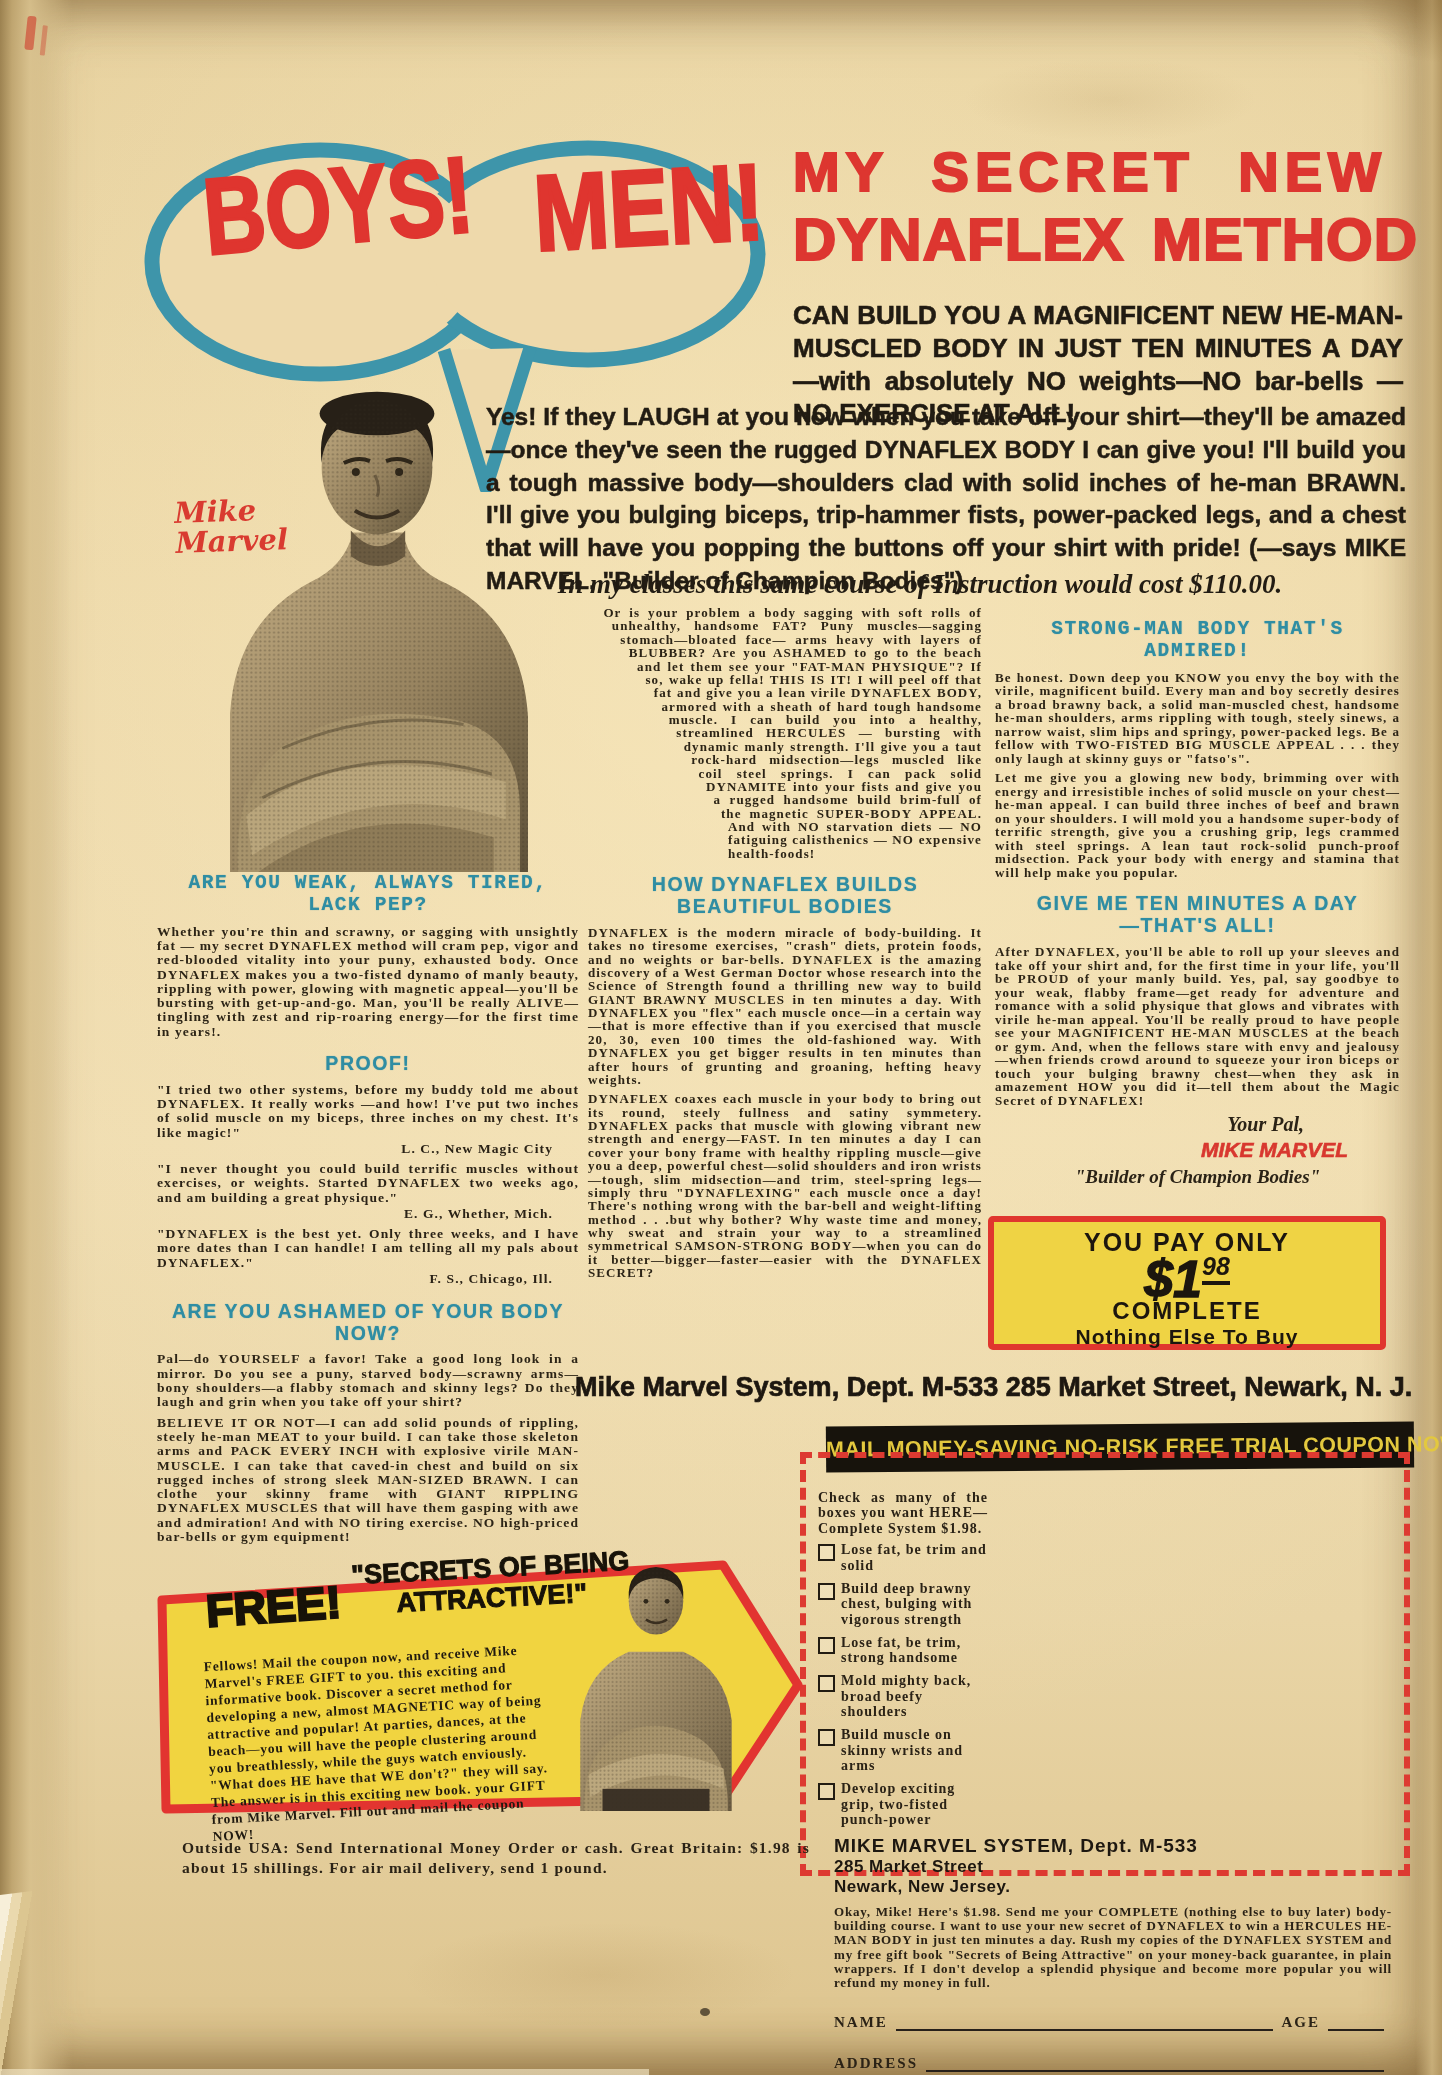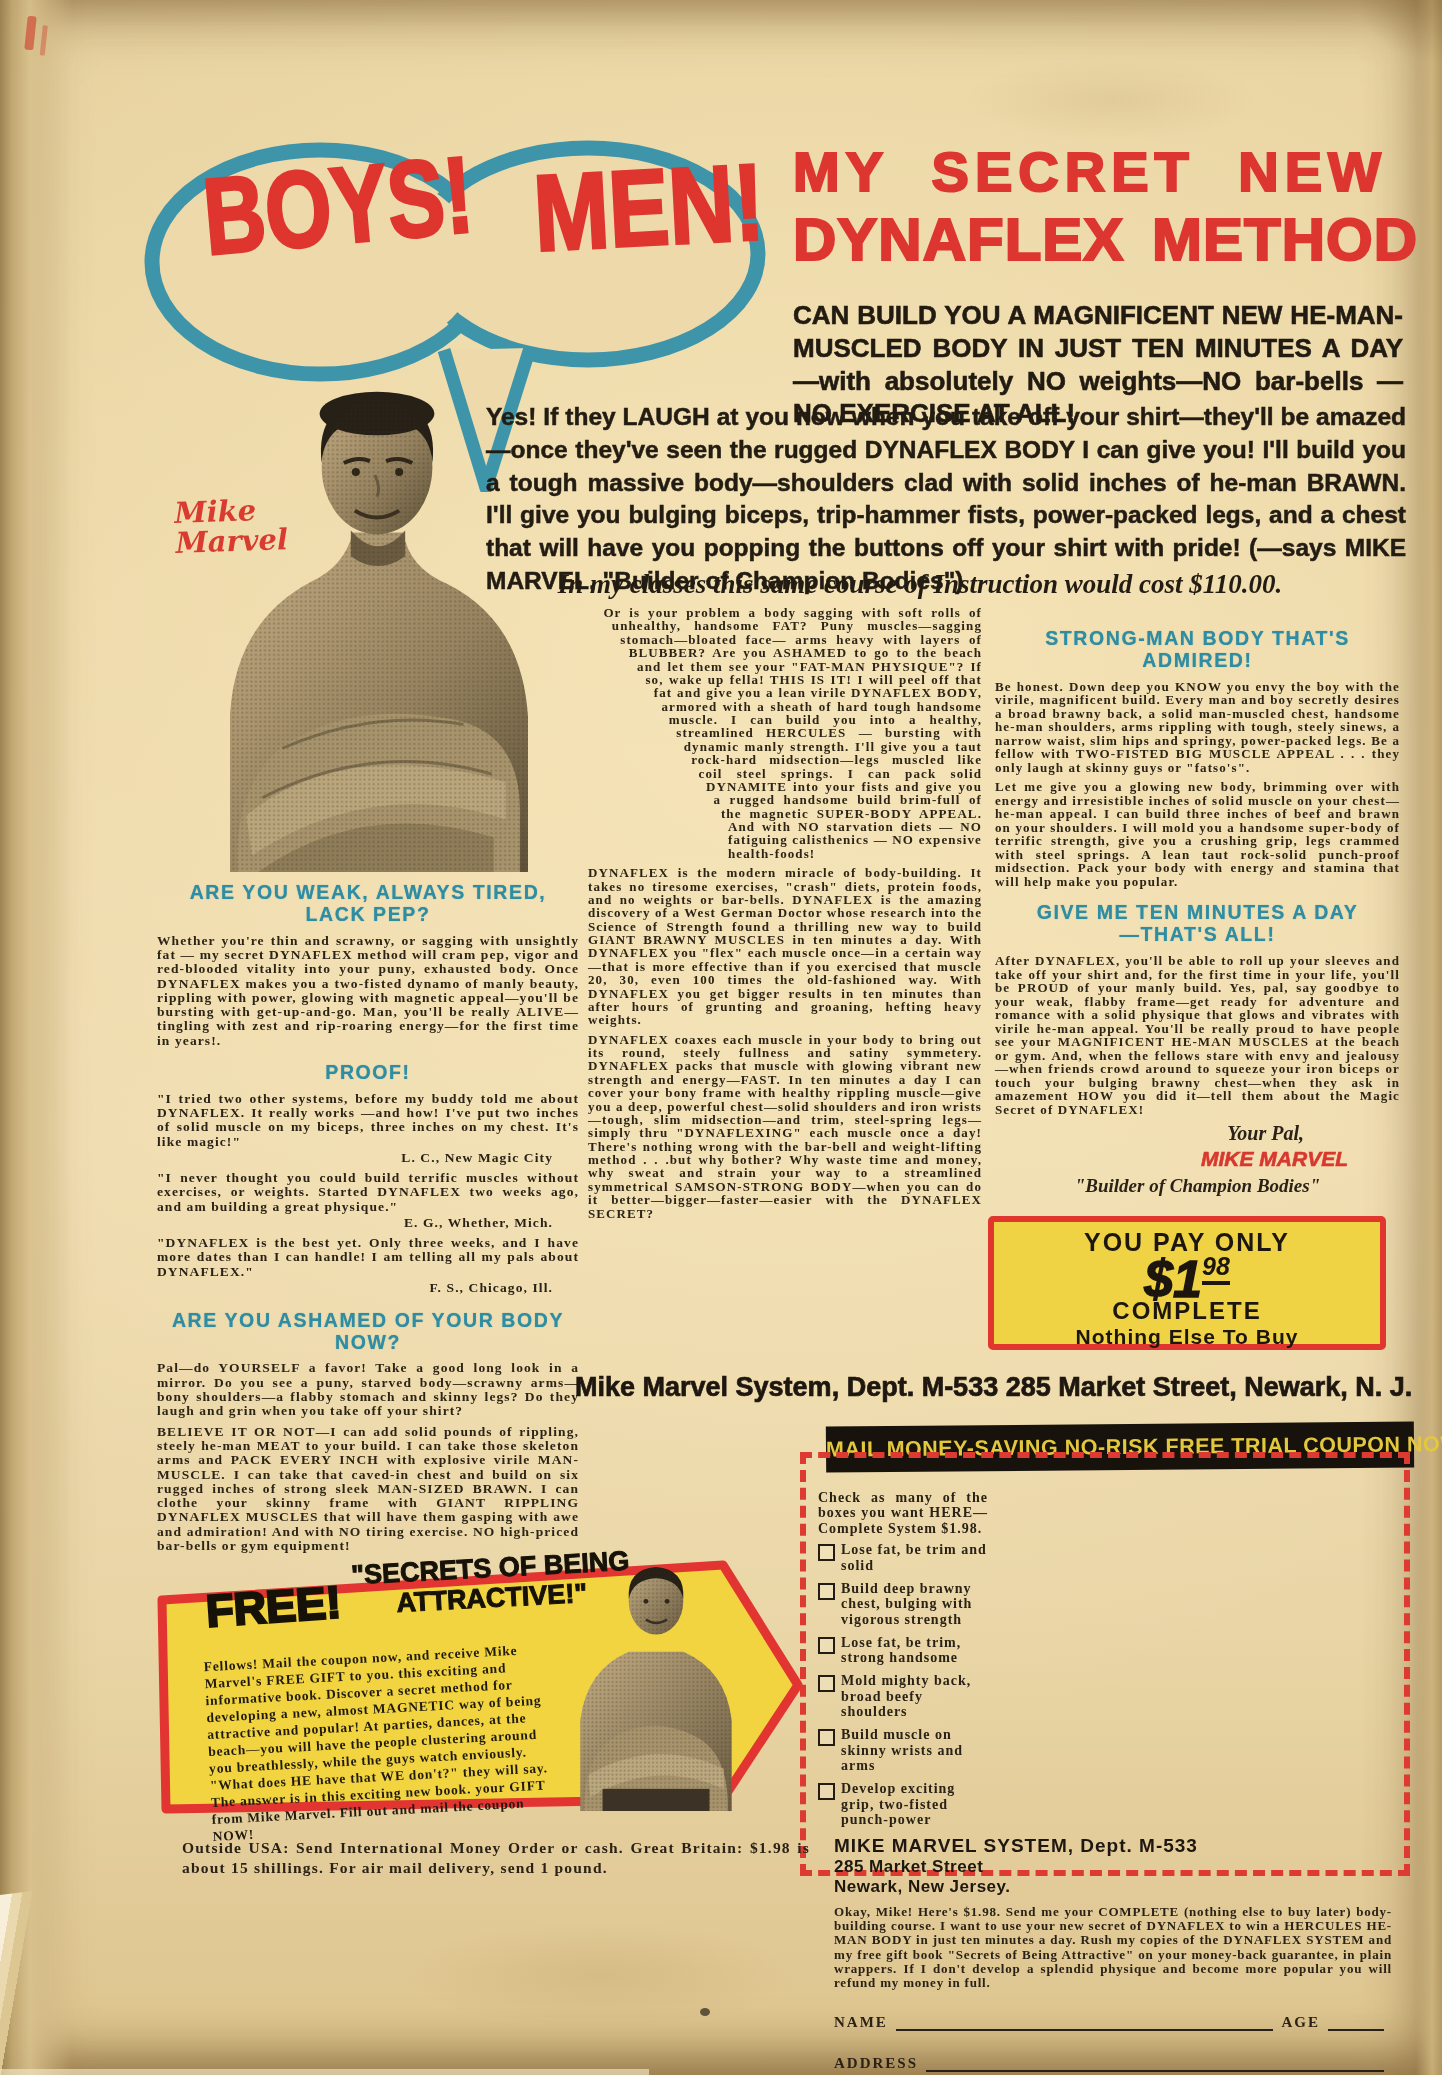--- a/index.html
+++ b/index.html
@@ -48,21 +48,21 @@
     font-style:italic;font-size:27px;color:#221c13;}
 
   
   .col{position:absolute;}
   .left-col{left:157px;top:866px;width:422px;}
   .mid-col{left:588px;top:606px;width:394px;}
   .right-col{left:995px;top:612px;width:405px;}
   .h-blue{font-family:"Liberation Sans",sans-serif;font-weight:bold;color:#2f8da3;text-align:center;
     font-size:19.5px;line-height:1.12;letter-spacing:1.6px;margin:14px 0 8px;
     text-shadow:0 0 1px rgba(47,141,163,.75);}
-  .col > .h-blue:first-child{margin-top:16px;}
+  .col > .h-blue:first-child{margin-top:7px;font-family:Liberation Mono, monospace;}
   .bt{margin:0 0 6px;font-weight:bold;font-size:13.5px;line-height:1.06;letter-spacing:1.1px;
     text-align:justify;color:#2c2416;}
   .mid-col .bt{font-size:13px;line-height:1.03;}
   .right-col .bt{font-size:13px;line-height:1.04;}
   .t-quote{font-weight:bold;font-size:13.5px;line-height:1.06;letter-spacing:1.1px;text-align:justify;}
   .t-attr{font-weight:bold;font-size:13.5px;letter-spacing:1.1px;text-align:right;padding-right:26px;margin:1px 0 5px;}
   .wrap-spacer{float:left;width:132px;height:252px;margin-right:8px;
     shape-outside:polygon(0 0,5% 0,48% 38%,100% 90%,100% 100%,0 100%);}
   .sig1{text-align:right;padding-right:96px;font-weight:bold;font-style:italic;font-size:20px;margin-top:6px;}
   .sig2{text-align:right;padding-right:52px;font-family:"Liberation Sans",sans-serif;font-weight:bold;
@@ -211,20 +211,21 @@
         <div class="t-attr">F. S., Chicago, Ill.</div>
       </div>
       </div>
     <div class="h-blue">ARE YOU ASHAMED OF YOUR BODY NOW?</div>
     <p class="bt">Pal—do YOURSELF a favor!  Take a good long look in a mirror.  Do you see a puny, starved body—scrawny arms—bony shoulders—a flabby stomach and skinny legs?  Do they laugh and grin when you take off your shirt?</p>
     <p class="bt">BELIEVE IT OR NOT—I can add solid pounds of rippling, steely he-man MEAT to your build.  I can take those skeleton arms and PACK EVERY INCH with explosive virile MAN-MUSCLE.  I can take that caved-in chest and build on six rugged inches of strong sleek MAN-SIZED BRAWN.  I can clothe your skinny frame with GIANT RIPPLING DYNAFLEX MUSCLES that will have them gasping with awe and admiration!  And with NO tiring exercise. NO high-priced bar-bells or gym equipment!</p>
   </div>
 
   <div class="col mid-col">
     <p class="bt"><span class="wrap-spacer"></span><span>Or is your problem a body sagging with soft rolls of unhealthy, handsome FAT?  Puny muscles—sagging stomach—bloated face— arms heavy with layers of BLUBBER? Are you ASHAMED to go to the beach and let them see your "FAT-MAN PHYSIQUE"? If so, wake up fella! THIS IS IT! I will peel off that fat and give you a lean virile DYNAFLEX BODY, armored with a sheath of hard tough handsome muscle.  I can build you into a healthy, streamlined HERCULES — bursting with dynamic manly strength.  I'll give you a taut rock-hard midsection—legs muscled like coil steel springs.  I can pack solid DYNAMITE into your fists and give you a rugged handsome build brim-full of the magnetic SUPER-BODY APPEAL.  And with NO starvation diets — NO fatiguing calisthenics — NO expensive health-foods!</span></p>
+    <div class="h-blue">HOW DYNAFLEX BUILDS BEAUTIFUL BODIES</div>
     <p class="bt">DYNAFLEX is the modern miracle of body-building.  It takes no tiresome exercises, "crash" diets, protein foods, and no weights or bar-bells.  DYNAFLEX is the amazing discovery of a West German Doctor whose research into the Science of Strength found a thrilling new way to build GIANT BRAWNY MUSCLES in ten minutes a day.  With DYNAFLEX you "flex" each muscle once—in a certain way—that is more effective than if you exercised that muscle 20, 30, even 100 times the old-fashioned way.  With DYNAFLEX you get bigger results in ten minutes than after hours of grunting and groaning, hefting heavy weights.</p>
     <p class="bt">DYNAFLEX coaxes each muscle in your body to bring out its round, steely fullness and satiny symmetery.  DYNAFLEX packs that muscle with glowing vibrant new strength and energy—FAST.  In ten minutes a day I can cover your bony frame with healthy rippling muscle—give you a deep, powerful chest—solid shoulders and iron wrists—tough, slim midsection—and trim, steel-spring legs—simply thru "DYNAFLEXING" each muscle once a day! There's nothing wrong with the bar-bell and weight-lifting method .  . .but why bother? Why waste time and money, why sweat and strain your way to a streamlined symmetrical SAMSON-STRONG BODY—when you can do it better—bigger—faster—easier with the DYNAFLEX SECRET?</p>
   </div>
 
   <div class="col right-col">
     <div class="h-blue">STRONG-MAN BODY THAT'S ADMIRED!</div>
     <p class="bt">Be honest.  Down deep you KNOW you envy the boy with the virile, magnificent build. Every man and boy secretly desires a broad brawny back, a solid man-muscled chest, handsome he-man shoulders, arms rippling with tough, steely sinews, a narrow waist, slim hips and springy, power-packed legs.  Be a fellow with TWO-FISTED BIG MUSCLE APPEAL . . . they only laugh at skinny guys or "fatso's".</p>
     <p class="bt">Let me give you a glowing new body, brimming over with energy and irresistible inches of solid muscle on your chest—he-man appeal.  I can build three inches of beef and brawn on your shoulders.  I will mold you a handsome super-body of terrific strength, give you a crushing grip, legs crammed with steel springs.  A lean taut rock-solid punch-proof midsection.  Pack your body with energy and stamina that will help make you popular.</p>
     <div class="h-blue"><span>GIVE ME TEN MINUTES A DAY</span><br><span>—THAT'S ALL!</span></div>
     <p class="bt">After DYNAFLEX, you'll be able to roll up your sleeves and take off your shirt and, for the first time in your life, you'll be PROUD of your manly build.  Yes, pal, say goodbye to your weak, flabby frame—get ready for adventure and romance with a solid physique that glows and vibrates with virile he-man appeal.  You'll be really proud to have people see your MAGNIFICENT HE-MAN MUSCLES at the beach or gym.  And, when the fellows stare with envy and jealousy—when friends crowd around to squeeze your iron biceps or touch your bulging brawny chest—when they ask in amazement HOW you did it—tell them about the Magic Secret of DYNAFLEX!</p>

